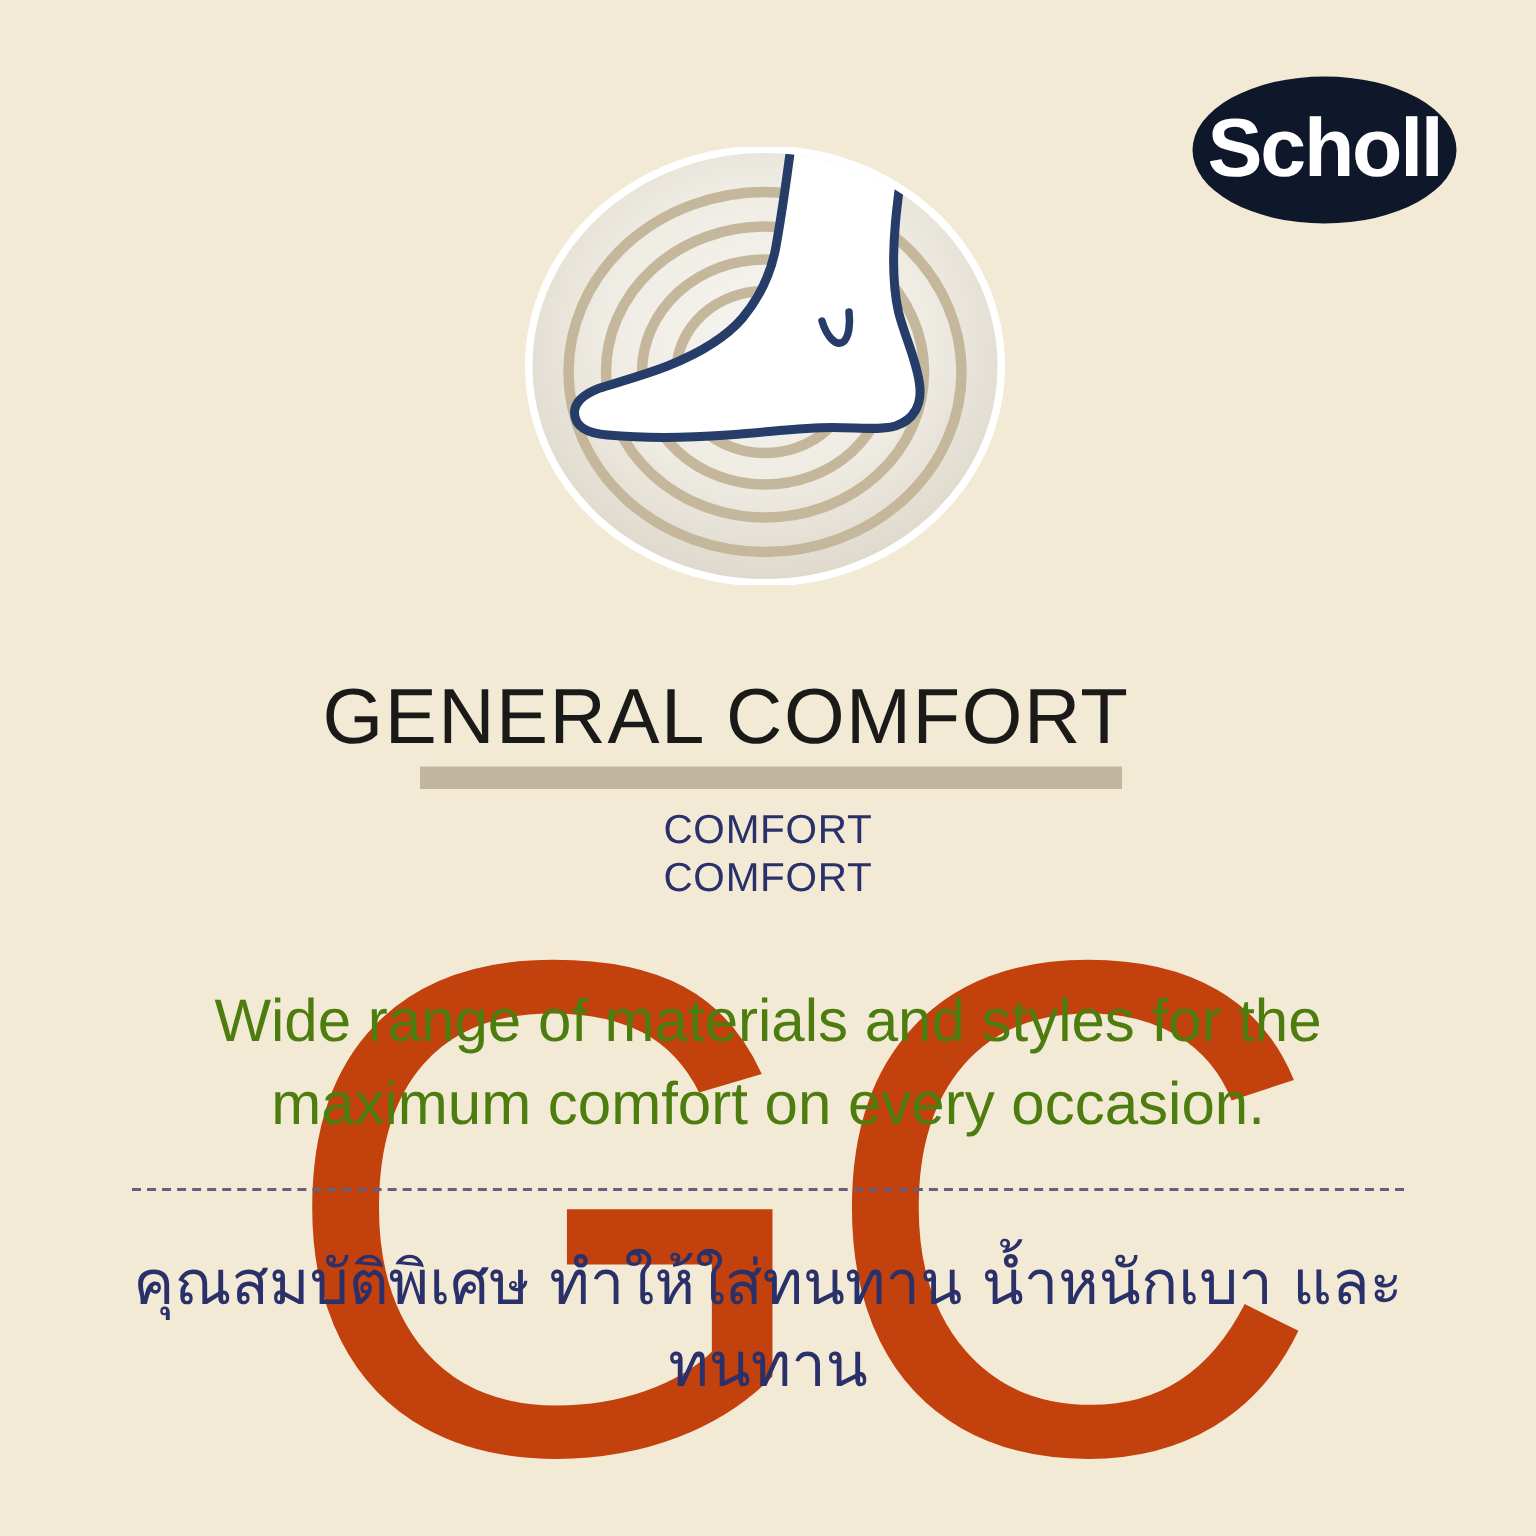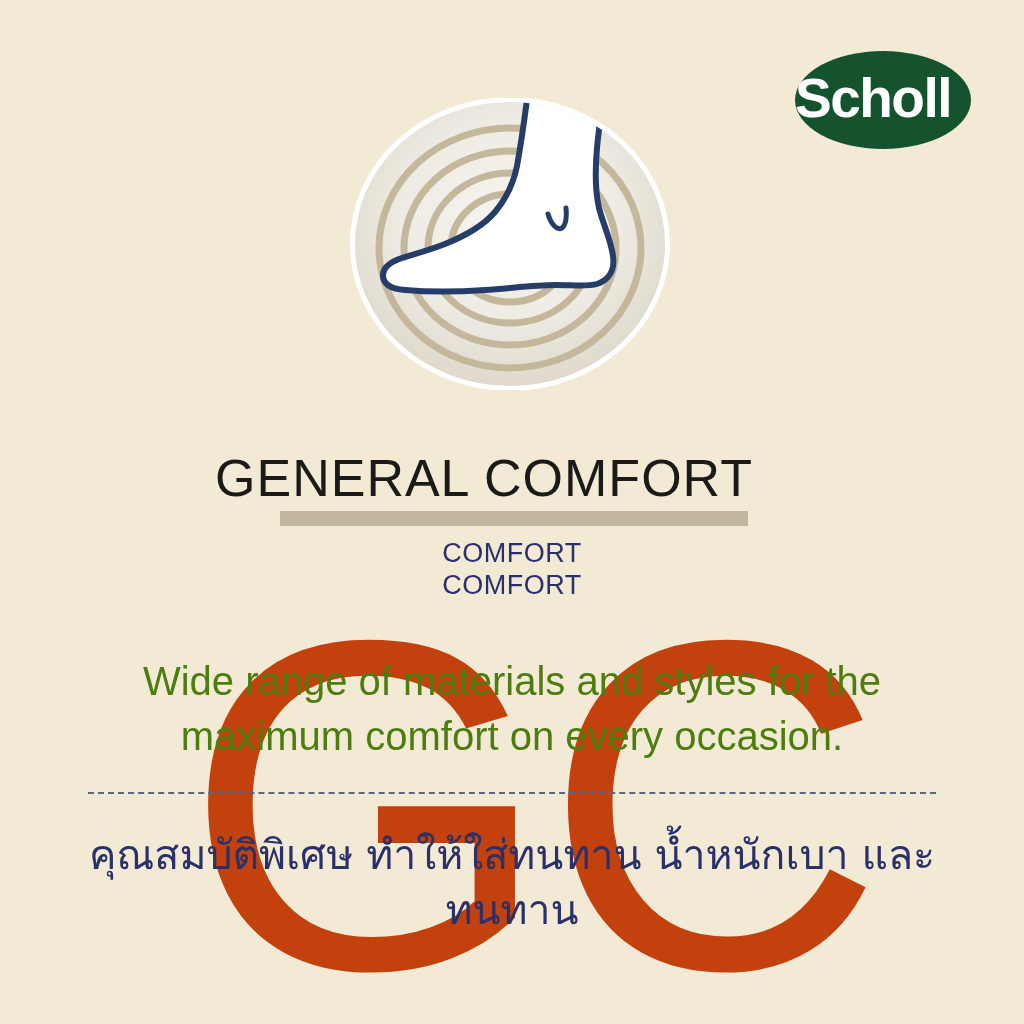--- a/index.html
+++ b/index.html
@@ -27,23 +27,23 @@
     pointer-events:none;
     white-space:nowrap;
     padding-left:19px;
   }
 
   
   .logo{
     position:absolute;
     left:795px;top:51px;
     width:176px;height:98px;
-    background:#14532d;
+    background:#0f172a;
     border-radius:50%;
-    display:flex;align-items:center;
+    display:flex;align-items:center;justify-content:center;
   }
   .logo-text{
     color:#FFFFFF;
     font-size:55px;
     font-weight:700;
     letter-spacing:-1.5px;
     line-height:1;
     margin-top:-3px;
   }
 

